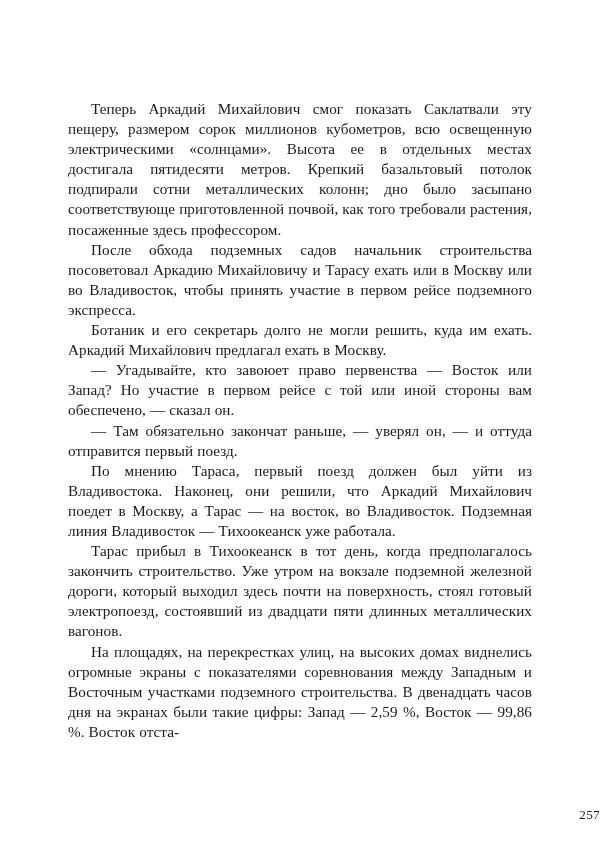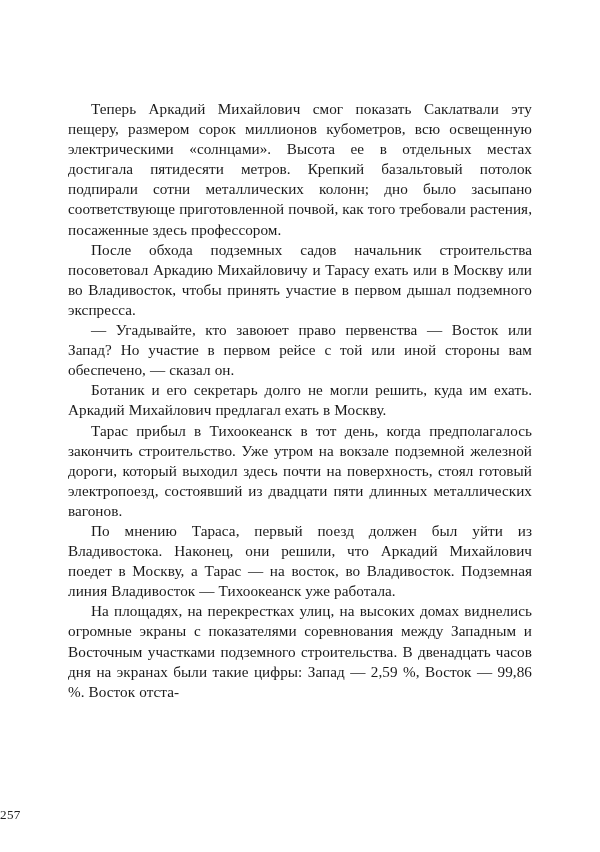--- a/index.html
+++ b/index.html
@@ -39,37 +39,38 @@
     hyphens: manual;
   }
   .para:last-of-type {
     text-align-last: left;
   }
   .page-number {
     position: absolute;
     left: 0;
     top: 766px;
     width: 600px;
-    text-align: left;
+    text-align: right;
     font-size: 13.2px;
     line-height: 16px;
     letter-spacing: 0.3px;
     color: #1f1f1f;
   }
 </style>
 </head>
 <body>
 
 <div class="page">
 
   <div class="text-block">
     <p class="para">Теперь Аркадий Михайлович смог показать Саклатвали эту пещеру, размером сорок миллионов кубометров, всю освещенную электрическими «солнцами». Высота ее в отдельных местах достигала пятидесяти метров. Крепкий базальтовый потолок подпирали сотни металлических колонн; дно было засыпано соответствующе приготовленной почвой, как того требовали растения, посаженные здесь профессором.</p>
-    <p class="para">После обхода подземных садов начальник строительства посоветовал Аркадию Михайловичу и Тарасу ехать или в Москву или во Владивосток, чтобы принять участие в первом дышал подземного экспресса.</p>
+    <p class="para">После обхода подземных садов начальник строительства посоветовал Аркадию Михайловичу и Тарасу ехать или в Москву или во Владивосток, чтобы принять участие в первом рейсе подземного экспресса.</p>
+    <p class="para">Ботаник и его секретарь долго не могли решить, куда им ехать. Аркадий Михайлович предлагал ехать в Москву.</p>
     <p class="para">— Угадывайте, кто завоюет право первенства — Восток или Запад? Но участие в первом рейсе с той или иной стороны вам обеспечено, — сказал он.</p>
-    <p class="para">Ботаник и его секретарь долго не могли решить, куда им ехать. Аркадий Михайлович предлагал ехать в Москву.</p>
+    <p class="para">— Там обязательно закончат раньше, — уверял он, — и оттуда отправится первый поезд.</p>
+    <p class="para">По мнению Тараса, первый поезд должен был уйти из Владивостока. Наконец, они решили, что Аркадий Михайлович поедет в Москву, а Тарас — на восток, во Владивосток. Подземная линия Владивосток — Тихоокеанск уже работала.</p>
     <p class="para">Тарас прибыл в Тихоокеанск в тот день, когда предполагалось закончить строительство. Уже утром на вокзале подземной железной дороги, который выходил здесь почти на поверхность, стоял готовый электропоезд, состоявший из двадцати пяти длинных металлических вагонов.</p>
-    <p class="para">По мнению Тараса, первый поезд должен был уйти из Владивостока. Наконец, они решили, что Аркадий Михайлович поедет в Москву, а Тарас — на восток, во Владивосток. Подземная линия Владивосток — Тихоокеанск уже работала.</p>
     <p class="para">На площадях, на перекрестках улиц, на высоких домах виднелись огромные экраны с показателями соревнования между Западным и Восточным участками подземного строительства. В двенадцать часов дня на экранах были такие цифры: Запад — 2,59 %, Восток — 99,86 %. Восток отста-</p>
   </div>
 
   <div class="page-number">257</div>
 
 </div>
 
 </body></html>

